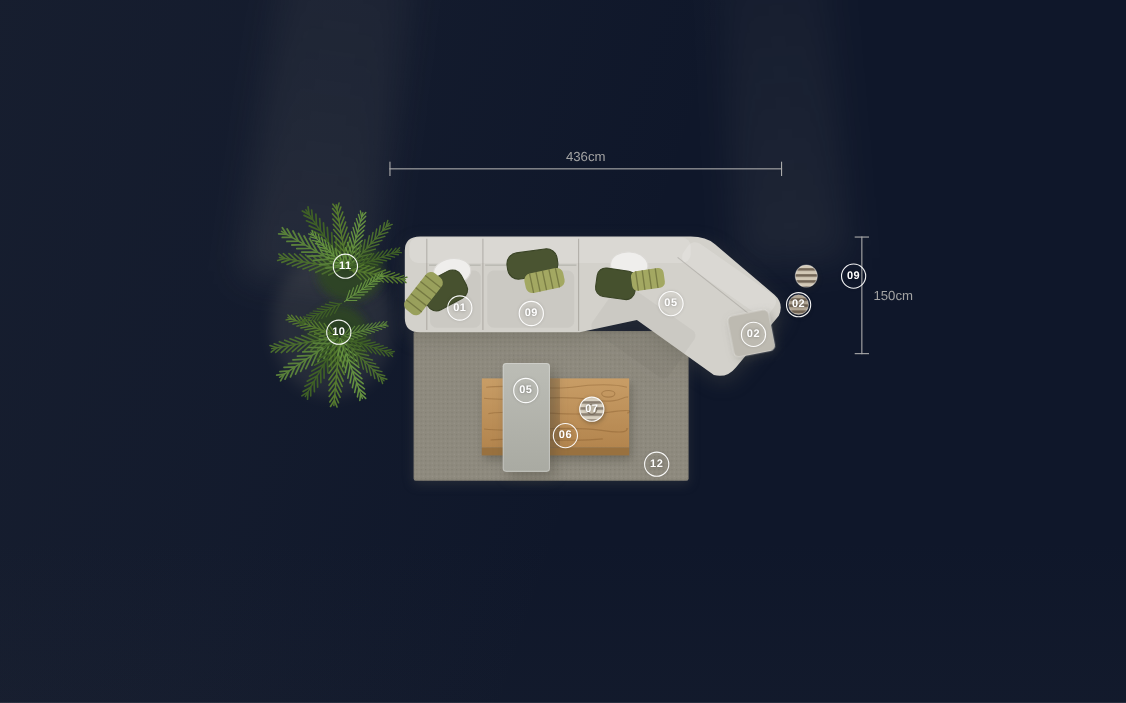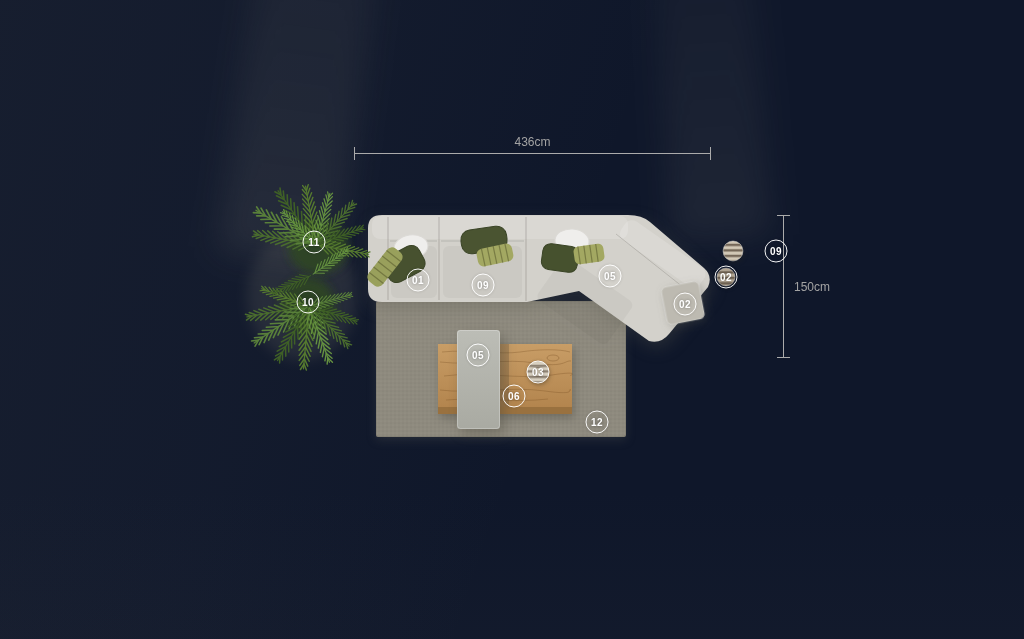--- a/index.html
+++ b/index.html
@@ -37,21 +37,21 @@
   
   .dim{position:absolute;color:#a3a3a3;font-size:12px;}
   .dim .line{position:absolute;background:#ababab;}
   .dim .tick{position:absolute;background:#ababab;}
   .dim-h{left:354px;top:135px;width:357px;height:26px;}
   .dim-h .label{display:block;text-align:center;height:14px;}
   .dim-h .line{left:0;right:0;top:18px;height:1px;}
   .dim-h .tick{top:12px;width:1px;height:13px;}
   .dim-h .tick.t-left{left:0;}
   .dim-h .tick.t-right{right:0;}
-  .dim-v{left:777px;top:215px;width:13px;height:143px;}
+  .dim-v{left:777px;top:215px;width:13px;height:107px;}
   .dim-v .line{left:6px;top:0;bottom:0;width:1px;}
   .dim-v .tick{left:0;width:13px;height:1px;}
   .dim-v .tick.t-top{top:0;}
   .dim-v .tick.t-bottom{bottom:0;}
   .dim-v .label{position:absolute;left:17px;top:50%;transform:translateY(-50%);white-space:nowrap;}
 </style>
 </head>
 <body>
 
 <div class="stage">
@@ -216,20 +216,20 @@
     <span class="tick t-bottom"></span>
     <span class="label">150cm</span>
   </div>
 
   <div class="marker" style="left:418px;top:280px">01</div>
   <div class="marker" style="left:483px;top:285px">09</div>
   <div class="marker" style="left:610px;top:276px">05</div>
   <div class="marker" style="left:685px;top:304px">02</div>
   <div class="marker" style="left:478px;top:355px">05</div>
   <div class="marker" style="left:514px;top:396px">06</div>
-  <div class="marker" style="left:538px;top:372px">03</div>
+  <div class="marker" style="left:538px;top:372px">07</div>
   <div class="marker" style="left:726px;top:277px">02</div>
   <div class="marker" style="left:776px;top:251px">09</div>
   <div class="marker" style="left:308px;top:302px">10</div>
   <div class="marker" style="left:314px;top:242px">11</div>
   <div class="marker" style="left:597px;top:422px">12</div>
 
 </div>
 
 </body></html>

